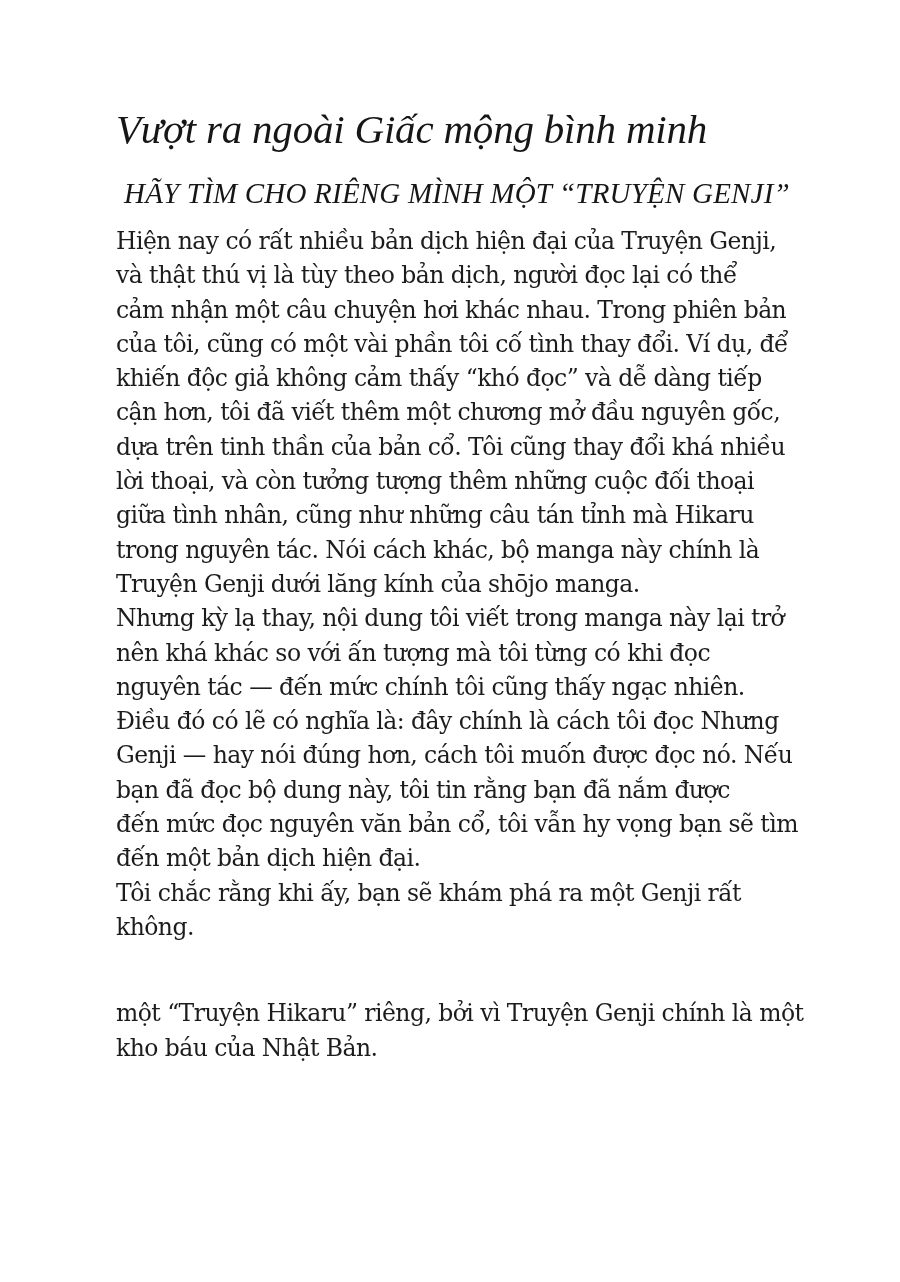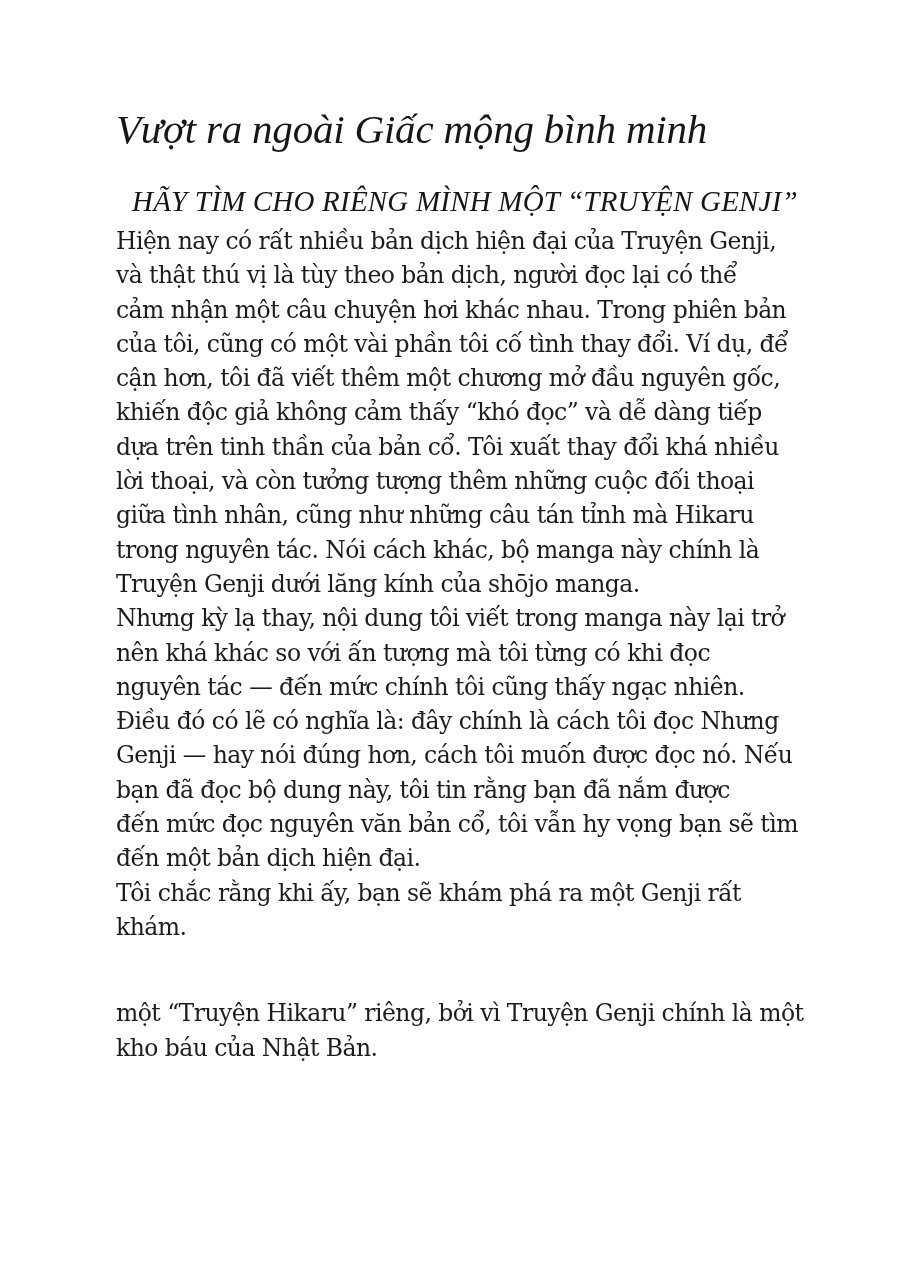--- a/index.html
+++ b/index.html
@@ -31,21 +31,21 @@
       font-size: 41px;
       line-height: 50px;
       letter-spacing: -0.2px;
       white-space: nowrap;
       color: #161616;
     }
     .subtitle {
       position: absolute;
       left: 116px;
       top: 167px;
-      margin: 16px;
+      margin: 8px;
       font-family: "Liberation Serif", "DejaVu Serif", serif;
       font-style: italic;
       font-weight: normal;
       font-size: 29px;
       line-height: 36px;
       letter-spacing: 0.2px;
       white-space: nowrap;
       color: #161616;
     }
     .body {
@@ -74,36 +74,36 @@
 
 <div class="page">
   <h1 class="title">Vượt ra ngoài Giấc mộng bình minh</h1>
   <h2 class="subtitle">HÃY TÌM CHO RIÊNG MÌNH MỘT “TRUYỆN GENJI”</h2>
 
   <div class="body">
     <span class="line">Hiện nay có rất nhiều bản dịch hiện đại của Truyện Genji,</span>
     <span class="line">và thật thú vị là tùy theo bản dịch, người đọc lại có thể</span>
     <span class="line">cảm nhận một câu chuyện hơi khác nhau. Trong phiên bản</span>
     <span class="line">của tôi, cũng có một vài phần tôi cố tình thay đổi. Ví dụ, để</span>
+    <span class="line">khiến độc giả không cảm thấy “khó đọc” và dễ dàng tiếp</span>
     <span class="line">cận hơn, tôi đã viết thêm một chương mở đầu nguyên gốc,</span>
-    <span class="line">khiến độc giả không cảm thấy “khó đọc” và dễ dàng tiếp</span>
-    <span class="line">dựa trên tinh thần của bản cổ. Tôi xuất thay đổi khá nhiều</span>
+    <span class="line">dựa trên tinh thần của bản cổ. Tôi cũng thay đổi khá nhiều</span>
     <span class="line">lời thoại, và còn tưởng tượng thêm những cuộc đối thoại</span>
     <span class="line">giữa tình nhân, cũng như những câu tán tỉnh mà Hikaru</span>
     <span class="line">trong nguyên tác. Nói cách khác, bộ manga này chính là</span>
     <span class="line">Truyện Genji dưới lăng kính của shōjo manga.</span>
     <span class="line">Nhưng kỳ lạ thay, nội dung tôi viết trong manga này lại trở</span>
     <span class="line">nên khá khác so với ấn tượng mà tôi từng có khi đọc</span>
     <span class="line">nguyên tác — đến mức chính tôi cũng thấy ngạc nhiên.</span>
     <span class="line">Điều đó có lẽ có nghĩa là: đây chính là cách tôi đọc Nhưng</span>
     <span class="line">Genji — hay nói đúng hơn, cách tôi muốn được đọc nó. Nếu</span>
     <span class="line">bạn đã đọc bộ dung này, tôi tin rằng bạn đã nắm được</span>
     <span class="line">đến mức đọc nguyên văn bản cổ, tôi vẫn hy vọng bạn sẽ tìm</span>
     <span class="line">đến một bản dịch hiện đại.</span>
     <span class="line">Tôi chắc rằng khi ấy, bạn sẽ khám phá ra một Genji rất</span>
-    <span class="line">khám.</span>
+    <span class="line">không.</span>
 
     <span class="gap"></span>
 
     <span class="line">một “Truyện Hikaru” riêng, bởi vì Truyện Genji chính là một</span>
     <span class="line">kho báu của Nhật Bản.</span>
   </div>
 </div>
 
 </body></html>

